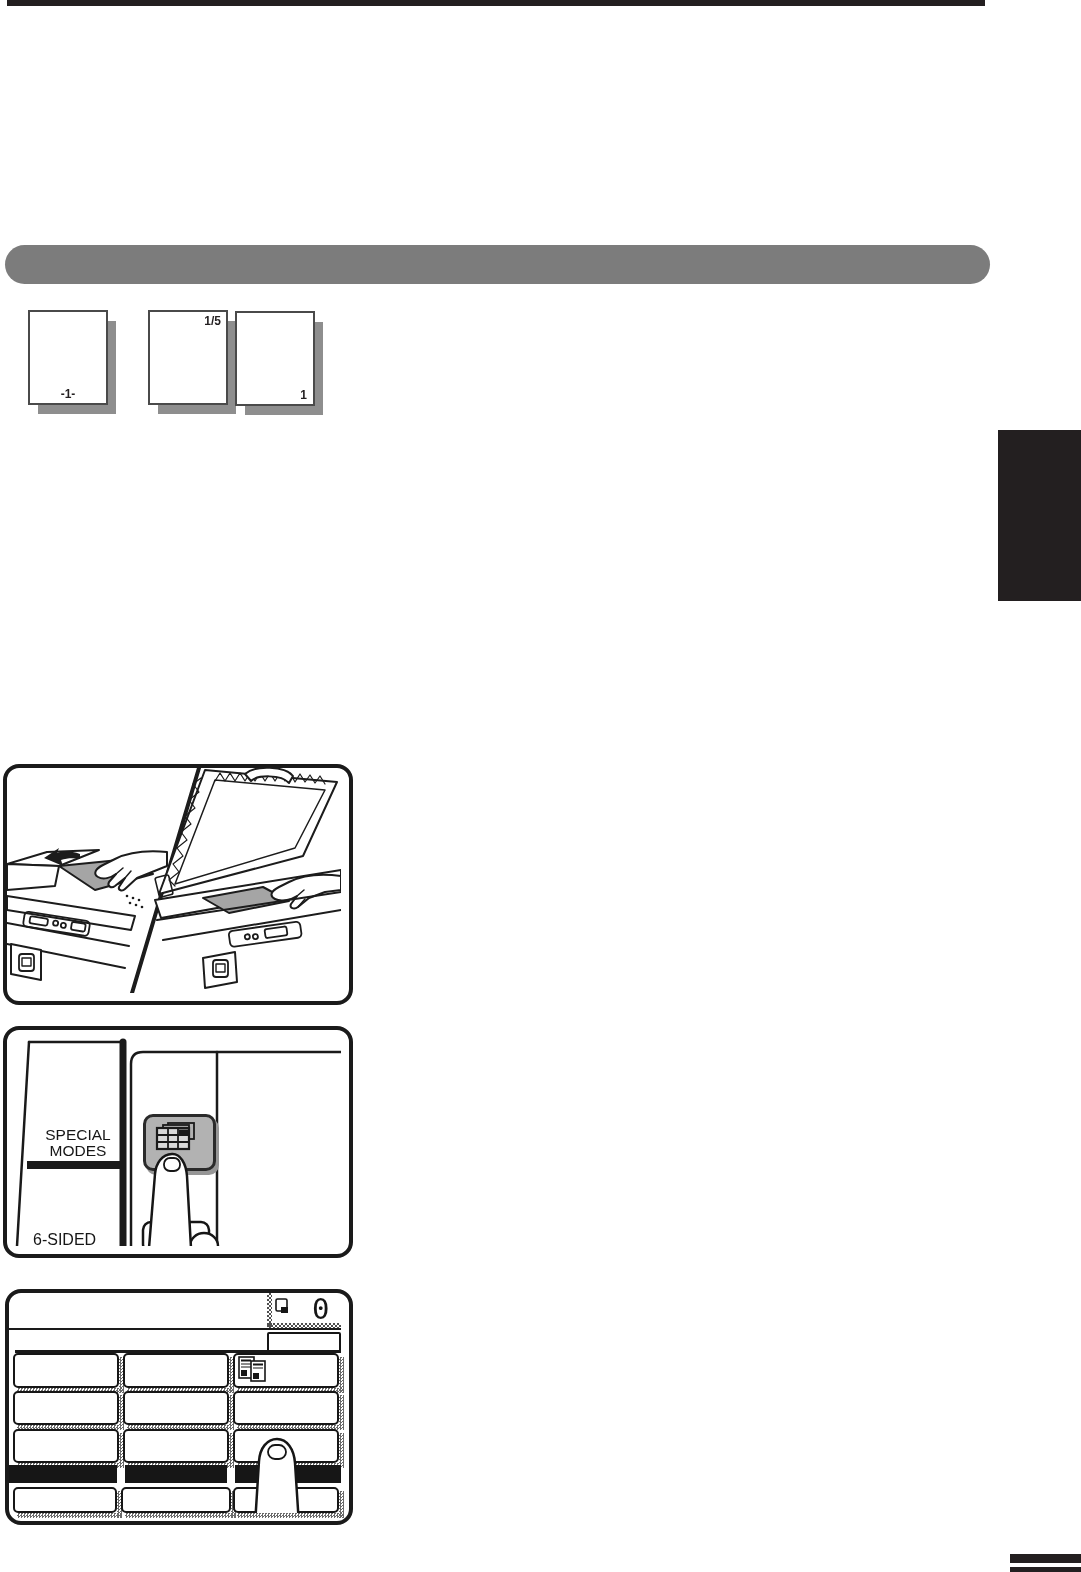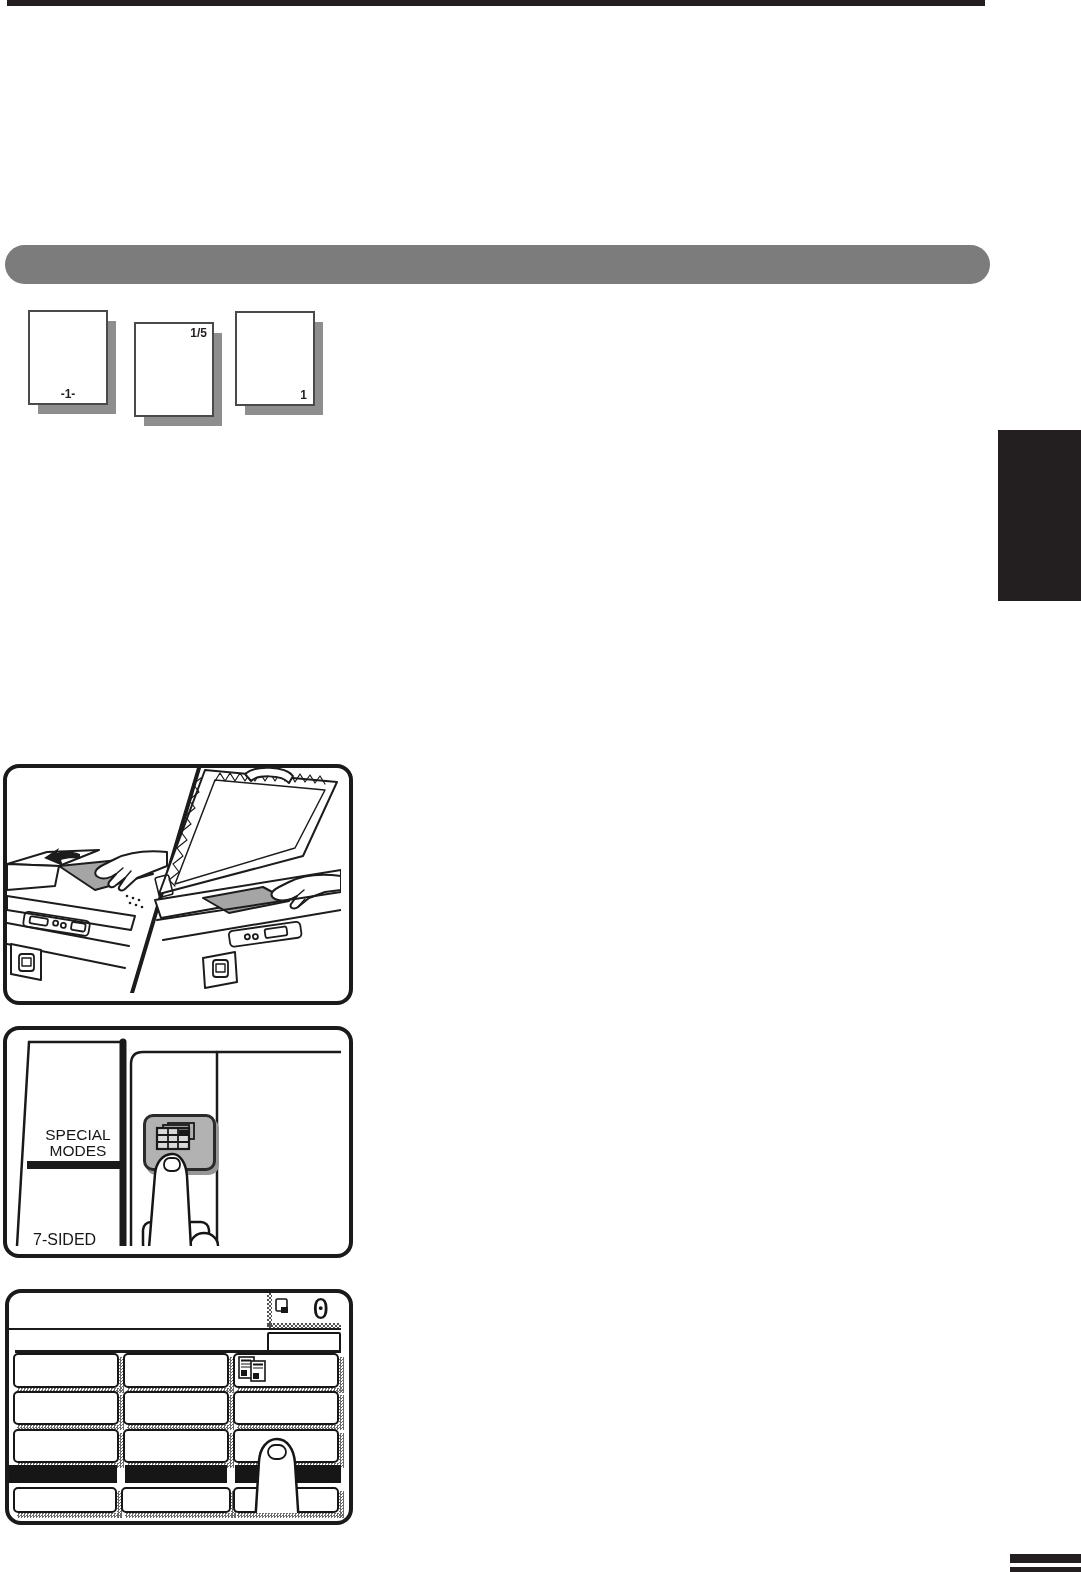--- a/index.html
+++ b/index.html
@@ -68,21 +68,21 @@
 <div class="page">
 
   <div class="abs inkbar top-rule"></div>
 
   <div class="abs section-bar"></div>
 
   <div>
     <div class="picon" style="left:28px;top:310px;">
       <span class="plabel l-bc">-1-</span>
     </div>
-    <div class="picon" style="left:134px;top:310px;margin-top:12px;">
+    <div class="picon" style="left:148px;top:310px;">
       <span class="plabel l-tr">1/5</span>
     </div>
     <div class="picon" style="left:235px;top:311px;">
       <span class="plabel l-br">1</span>
     </div>
   </div>
 
   <div class="abs inkbar side-tab"></div>
 
   <div class="fig fig1">
@@ -158,21 +158,21 @@
       <line x1="116" y1="12" x2="116" y2="216" stroke-width="7"></line>
       <path d="M124,216 L124,34 Q124,22 136,22 L334,22"></path>
       <line x1="210" y1="22" x2="210" y2="216"></line>
     </svg>
 
     <div class="sm-title">
       <div>SPECIAL</div>
       <div>MODES</div>
     </div>
     <div class="sm-underline"></div>
-    <div class="sm-bottom">7-SIDED</div>
+    <div class="sm-bottom">6-SIDED</div>
 
     <div class="sm-key">
       <svg width="44" height="34" viewBox="0 0 44 34" style="position:absolute;left:8px;top:5px;" fill="none" stroke="#1a1a1a" stroke-width="1.8">
         <rect x="14" y="1" width="26" height="16" fill="#b2b2b2"></rect>
         <rect x="9" y="3" width="26" height="16" fill="#b2b2b2"></rect>
         <rect x="3" y="6" width="32" height="21" fill="#d9d9d9" stroke-width="2.2"></rect>
         <line x1="14" y1="6" x2="14" y2="27"></line>
           <line x1="24" y1="6" x2="24" y2="27"></line>
         <line x1="3" y1="13" x2="35" y2="13"></line>
           <line x1="3" y1="20" x2="35" y2="20"></line>

